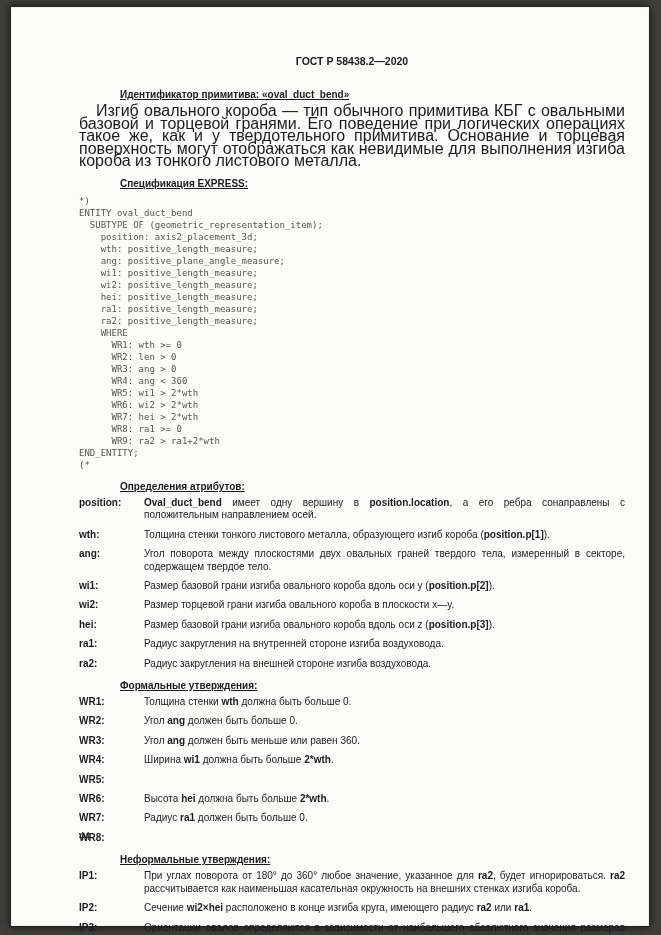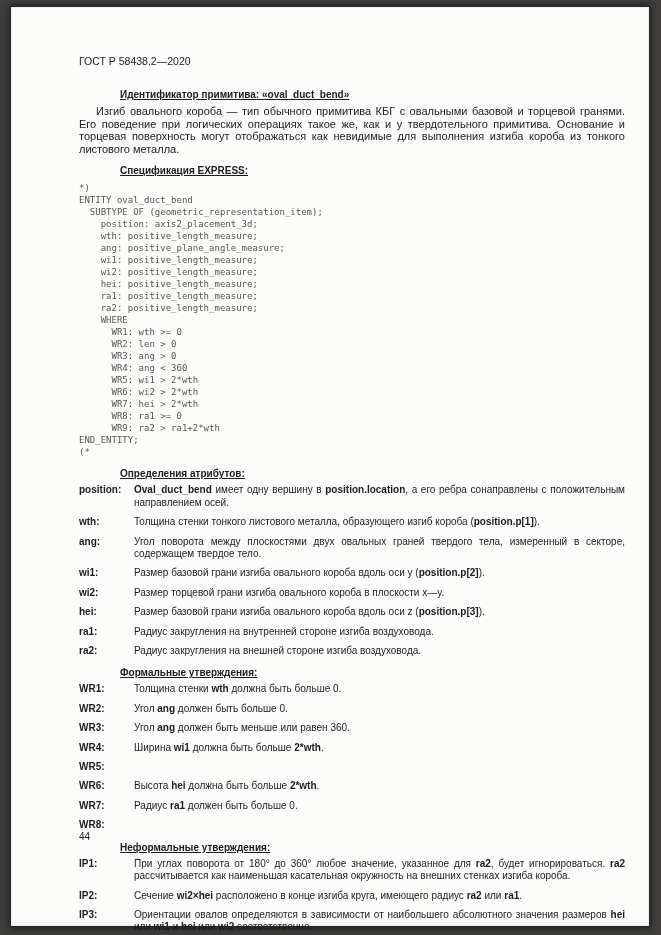--- a/index.html
+++ b/index.html
@@ -14,37 +14,37 @@
   .canvas { position: absolute; inset: 0; padding: 6px 11px 8px 10px; }
   .page {
     position: relative;
     width: 100%; height: 100%;
     background: #fbfbfa;
     border: 1px solid #242424;
     box-shadow: 0 0 8px rgba(0,0,0,.65), inset 0 0 2px rgba(0,0,0,.15);
     padding: 48px 24px 0 68px;
     color: #1c1c1c;
   }
-  .doc-num { font-weight: normal; font-size: 10.5px; margin: 0 0 22px 0; }
+  .doc-num { font-weight: bold; font-size: 10.5px; margin: 0 0 22px 0; text-align: center; }
   .h { font-weight: bold; font-size: 10px; margin: 10px 0 5px 17px; padding-left: 24px; }
   .u { text-decoration: underline; }
   .para {
-    font-size: 11px; line-height: 12.6px;
+    font-size: 16px; line-height: 12.6px;
     text-align: justify; text-indent: 17px;
     margin: 4px 0 8px 0;
   }
   .code {
     font-family: "DejaVu Sans Mono", "Liberation Mono", monospace;
     font-size: 9px; line-height: 12px;
     color: #555553;
     margin: 6px 0 8px 0;
     white-space: pre;
   }
   .list { margin: 0 0 4px 0; }
-  .row { display: flex; font-size: 10px; line-height: 12.4px; }
+  .row { display: flex; font-size: 10px; line-height: 12.4px; gap: 10px; }
   .row + .row { margin-top: 7px; }
   .term { width: 55px; flex: none; font-weight: bold; }
   .desc { flex: 1; white-space: pre-wrap; text-align: justify; }
   .pageno { position: absolute; left: 68px; bottom: 84px; font-size: 10px; }
   b { font-weight: bold; }
 </style>
 </head>
 <body>
 
 <div class="canvas">

